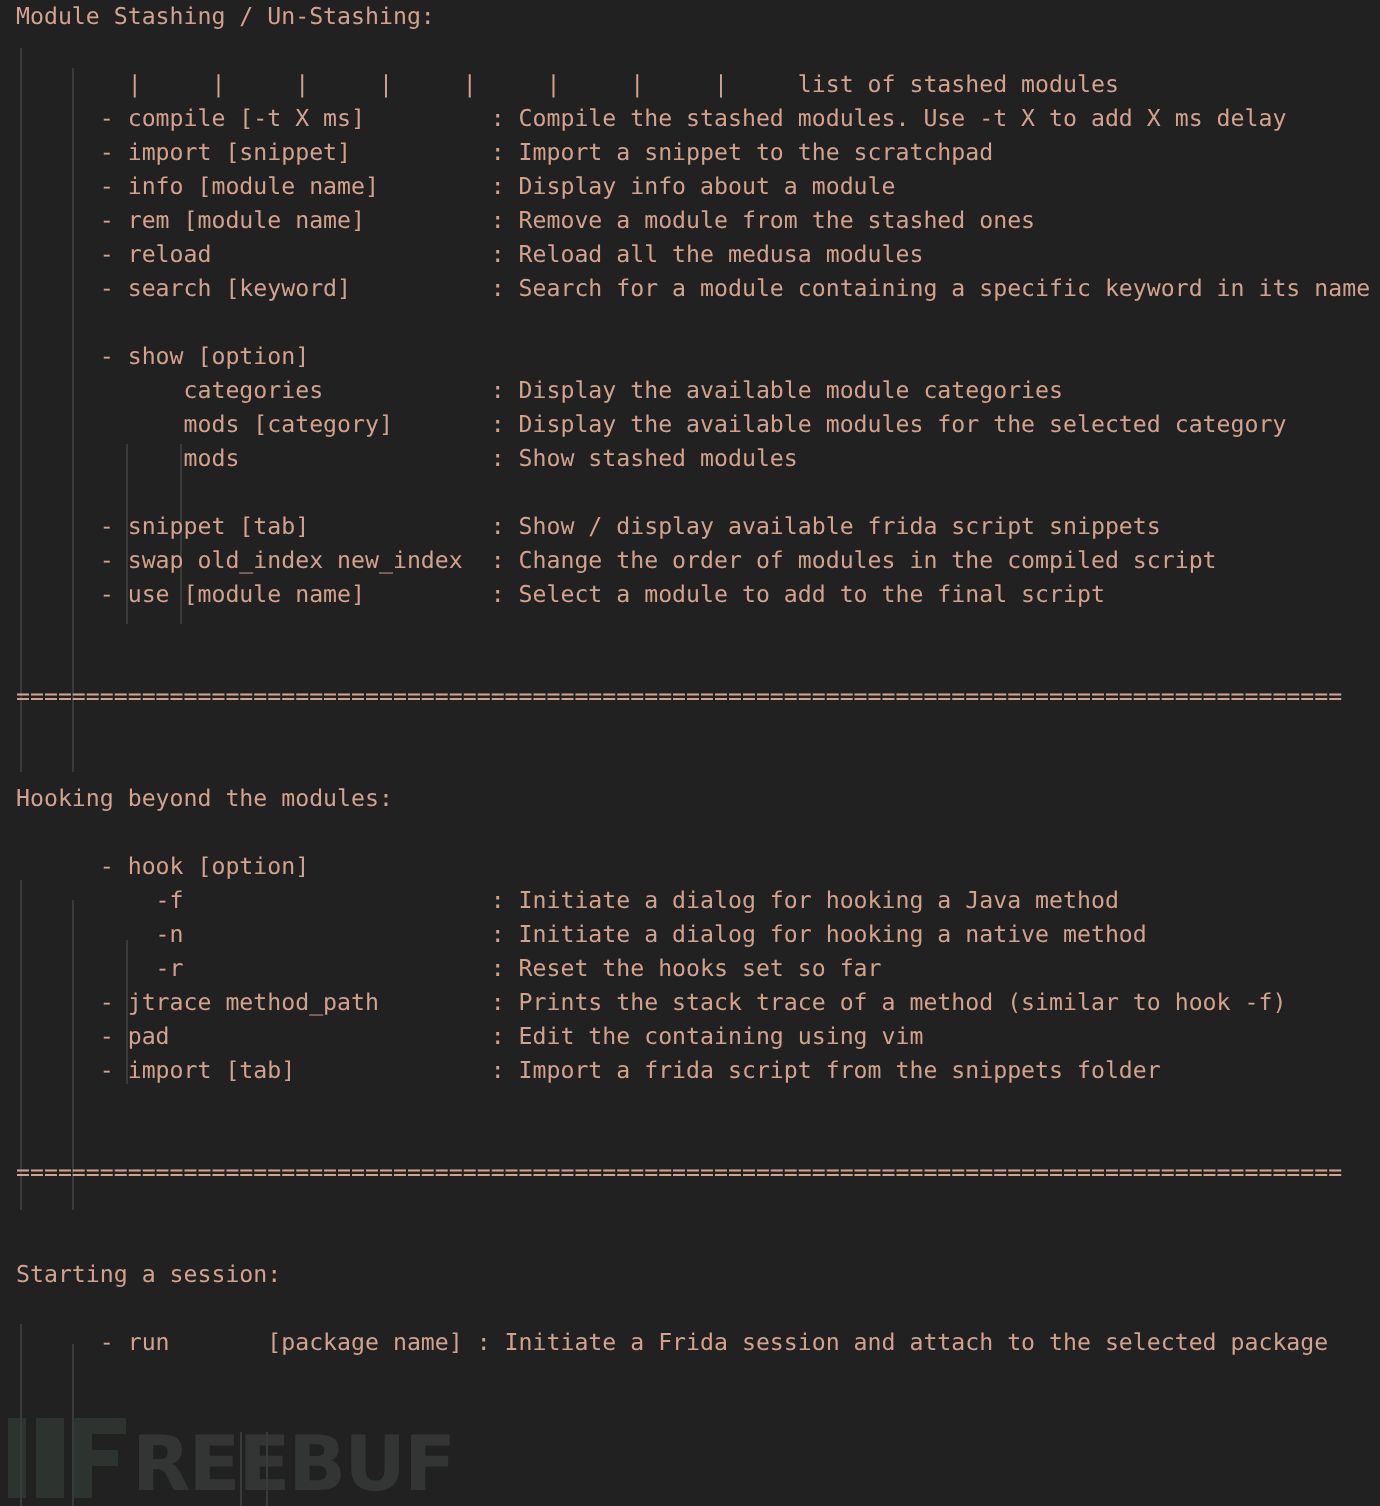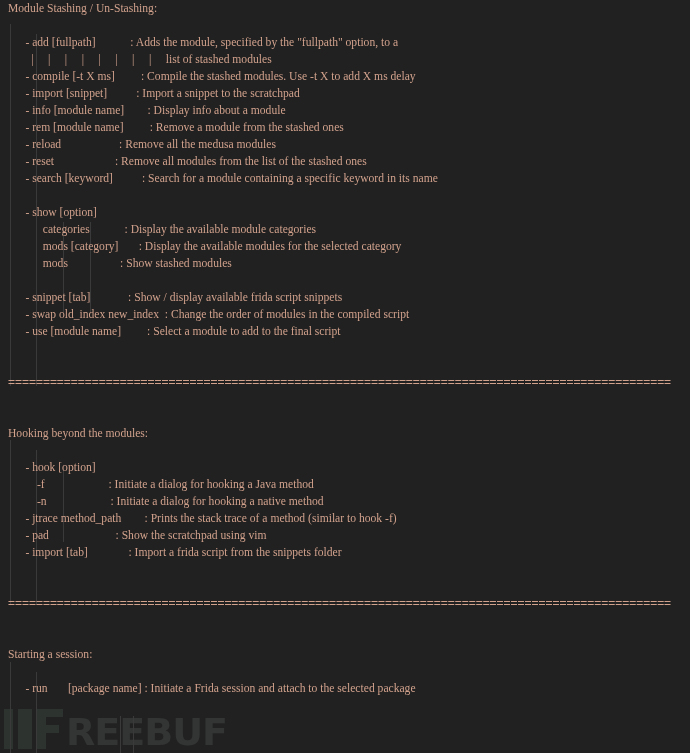--- a/index.html
+++ b/index.html
@@ -50,21 +50,20 @@
   .text-layer {
     position: relative;
     z-index: 3;
     padding: 0;
   }
   .line {
     white-space: pre;
     height: 17px;
     padding-left: 8px;
     letter-spacing: 0px;
-    font-family: Liberation Serif, serif;
   }
   .divider {
     white-space: pre;
     height: 17px;
     padding-left: 8px;
     overflow: hidden;
     letter-spacing: 0px;
   }
   .section-title { white-space: pre; }
 </style>
@@ -93,28 +92,26 @@
     <div class="guide" style="left:10px; top:662px; height:91px;"></div>
     <div class="guide" style="left:36px; top:672px; height:81px;"></div>
     <div class="guide" style="left:120px; top:716px; height:37px;"></div>
     <div class="guide" style="left:133px; top:716px; height:37px;"></div>
   </div>
 
   <div class="text-layer">
 
     <div class="line section-title">Module Stashing / Un-Stashing:</div>
     <div class="line"> </div>
-    <div class="line">      - add [fullpath]            : Adds the module, specified by the "fullpath" option, to a</div>
     <div class="line">        |     |     |     |     |     |     |     |     list of stashed modules</div>
     <div class="line">      - compile [-t X ms]         : Compile the stashed modules. Use -t X to add X ms delay</div>
     <div class="line">      - import [snippet]          : Import a snippet to the scratchpad</div>
     <div class="line">      - info [module name]        : Display info about a module</div>
     <div class="line">      - rem [module name]         : Remove a module from the stashed ones</div>
-    <div class="line">      - reload                    : Remove all the medusa modules</div>
-    <div class="line">      - reset                     : Remove all modules from the list of the stashed ones</div>
+    <div class="line">      - reload                    : Reload all the medusa modules</div>
     <div class="line">      - search [keyword]          : Search for a module containing a specific keyword in its name</div>
     <div class="line"> </div>
     <div class="line">      - show [option]</div>
     <div class="line">            categories            : Display the available module categories</div>
     <div class="line">            mods [category]       : Display the available modules for the selected category</div>
     <div class="line">            mods                  : Show stashed modules</div>
     <div class="line"> </div>
     <div class="line">      - snippet [tab]             : Show / display available frida script snippets</div>
     <div class="line">      - swap old_index new_index  : Change the order of modules in the compiled script</div>
     <div class="line">      - use [module name]         : Select a module to add to the final script</div>
@@ -123,22 +120,23 @@
 
     <div class="divider">===============================================================================================</div>
     <div class="line"> </div>
     <div class="line"> </div>
 
     <div class="line section-title">Hooking beyond the modules:</div>
     <div class="line"> </div>
     <div class="line">      - hook [option]</div>
     <div class="line">          -f                      : Initiate a dialog for hooking a Java method</div>
     <div class="line">          -n                      : Initiate a dialog for hooking a native method</div>
+    <div class="line">          -r                      : Reset the hooks set so far</div>
     <div class="line">      - jtrace method_path        : Prints the stack trace of a method (similar to hook -f)</div>
-    <div class="line">      - pad                       : Show the scratchpad using vim</div>
+    <div class="line">      - pad                       : Edit the containing using vim</div>
     <div class="line">      - import [tab]              : Import a frida script from the snippets folder</div>
     <div class="line"> </div>
     <div class="line"> </div>
 
     <div class="divider">===============================================================================================</div>
     <div class="line"> </div>
     <div class="line"> </div>
 
     <div class="line section-title">Starting a session:</div>
     <div class="line"> </div>

